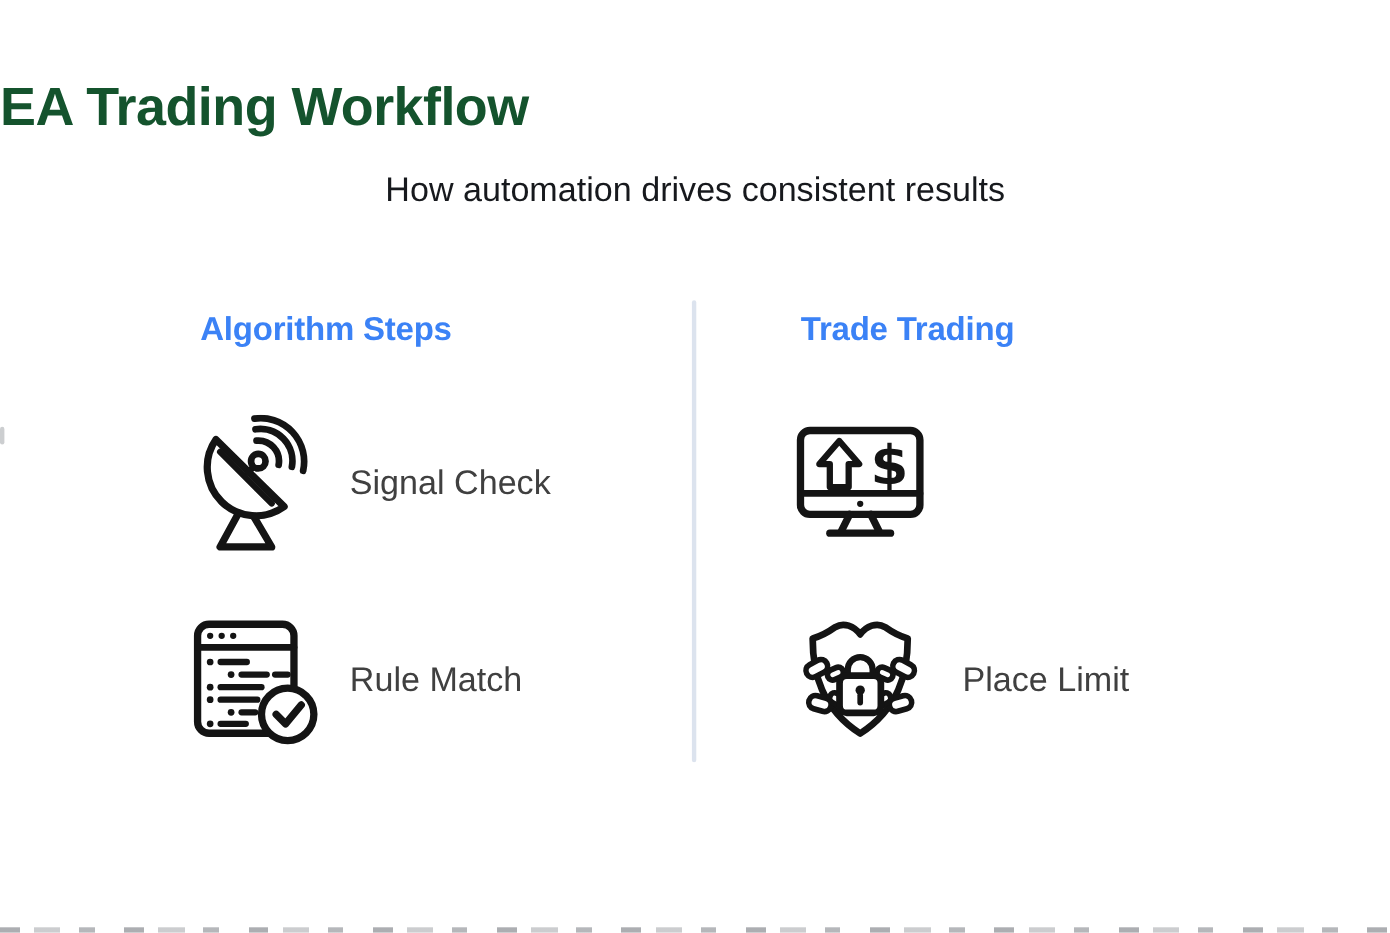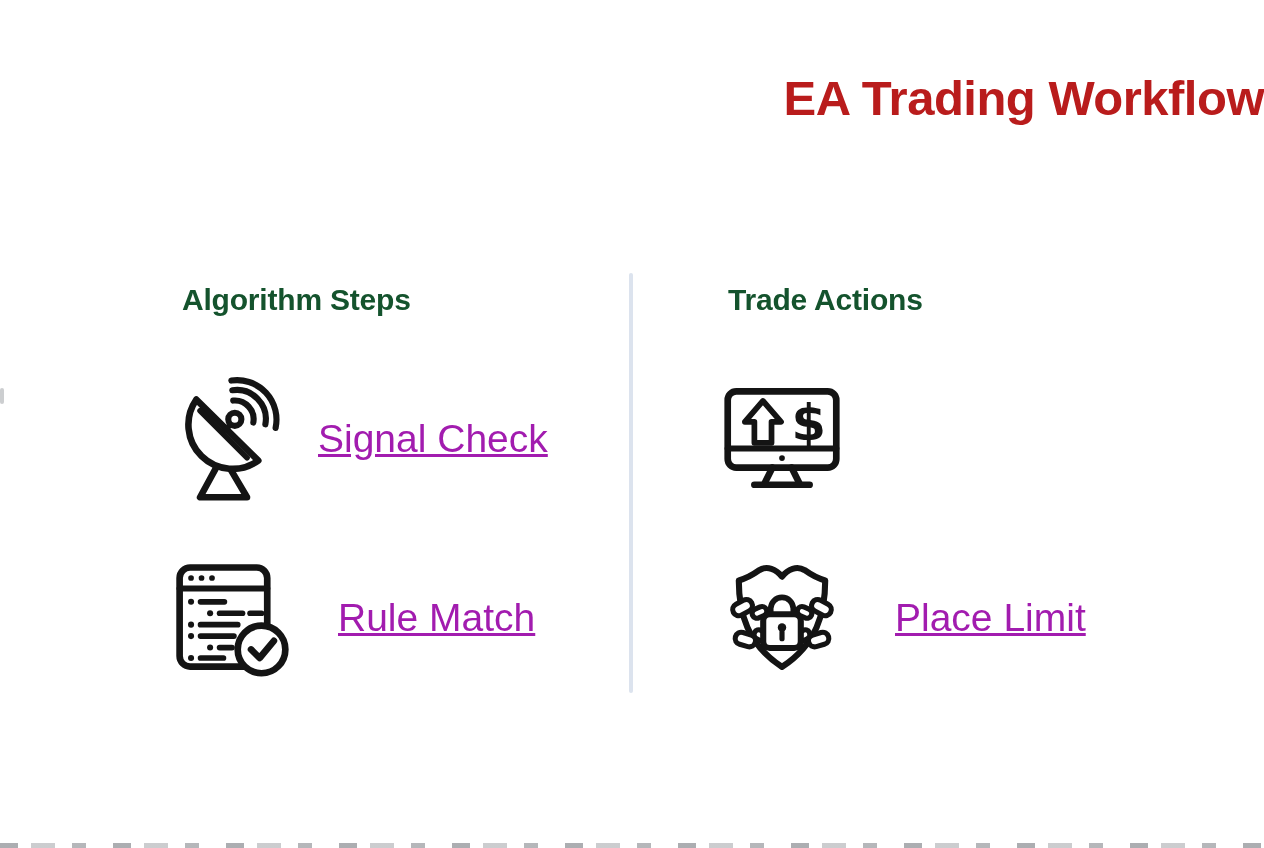--- a/index.html
+++ b/index.html
@@ -2,53 +2,52 @@
 <html><head>
 <meta charset="utf-8">
 <style>
   * { margin:0; padding:0; box-sizing:border-box; }
   html,body { width:1264px; height:848px; background:#ffffff; overflow:hidden; }
   body { font-family:"Liberation Sans","DejaVu Sans",sans-serif; color:#141414; }
   .canvas { position:relative; width:1264px; height:848px; background:#ffffff; }
 
   .title {
     position:absolute; top:72px; left:0; width:100%;
-    text-align:right; font-size:49px; line-height:53px; font-weight:700;
-    letter-spacing:-0.5px; color:#b91c1c;
+    text-align:left; font-size:49px; line-height:53px; font-weight:700;
+    letter-spacing:-0.5px; color:#14532d;
   }
   .subtitle {
     position:absolute; top:154px; left:0; width:100%;
     text-align:center; font-size:31px; line-height:38px; font-weight:400;
     color:#17191d;
   }
 
   .col-header {
     position:absolute; top:283px; font-size:30px; line-height:34px;
-    font-weight:700; color:#14532d; letter-spacing:-0.2px;
+    font-weight:700; color:#3b82f6; letter-spacing:-0.2px;
   }
   .col-header.left  { left:182px; }
   .col-header.right { left:728px; }
 
   .divider {
     position:absolute; left:629px; top:273px; width:4px; height:420px;
     background:#dce3ee; border-radius:2px;
   }
 
   .row { position:absolute; display:flex; align-items:center; }
   .row.lcol { left:172px; }
   .row.rcol { left:722px; }
   .row.r1 { top:377px; }
-  .row.r2 { top:556px;gap:20px; }
+  .row.r2 { top:556px; }
   .row .icon-box { width:120px; height:124px; flex:0 0 auto; }
   .row.lcol .label { margin-left:26px; }
   .row.rcol .label { margin-left:33px; }
   .label {
-    font-size:39px; font-weight:400; color:#a21caf; line-height:40px;
+    font-size:31px; font-weight:400; color:#404040; line-height:40px;
     white-space:nowrap;
-    text-decoration:underline;
   }
   .icon-box svg { width:100%; height:100%; display:block; }
 
   
   .bottom-artifact {
     position:absolute; left:0; top:843px; width:1264px; height:5px;
     background:repeating-linear-gradient(90deg,
       rgba(25,30,40,0.45) 0px 18px, transparent 18px 31px,
       rgba(25,30,40,0.28) 31px 55px, transparent 55px 72px,
       rgba(25,30,40,0.40) 72px 86px, transparent 86px 113px);
@@ -58,23 +57,24 @@
     position:absolute; left:0; top:388px; width:4px; height:16px;
     background:rgba(25,30,40,0.22); border-radius:2px;
   }
 </style>
 </head>
 <body>
 
 <div class="canvas">
 
   <div class="title">EA Trading Workflow</div>
+  <div class="subtitle">How automation drives consistent results</div>
 
   <div class="col-header left">Algorithm Steps</div>
-  <div class="col-header right">Trade Actions</div>
+  <div class="col-header right">Trade Trading</div>
 
   <div class="divider"></div>
 
   <div class="row lcol r1">
     <div class="icon-box">
       <svg viewBox="0 0 120 132" fill="none" stroke="#141414" stroke-width="7" stroke-linecap="round" stroke-linejoin="round">
 
         <path d="M50 84 L26 128 L76 128 Z"></path>
 
         <path d="M22 24 A47 47 0 0 0 88 89 L22 24 Z" fill="#ffffff"></path>

